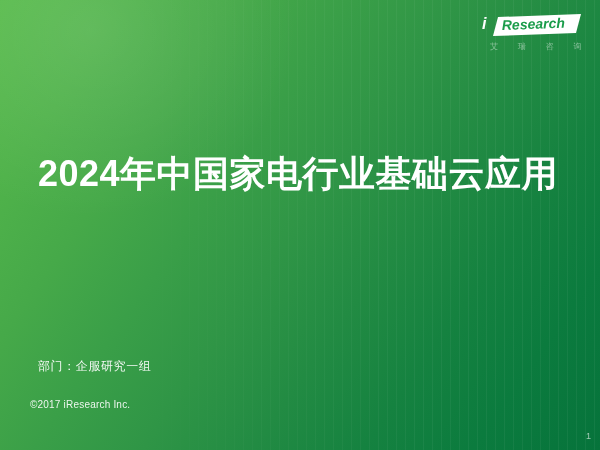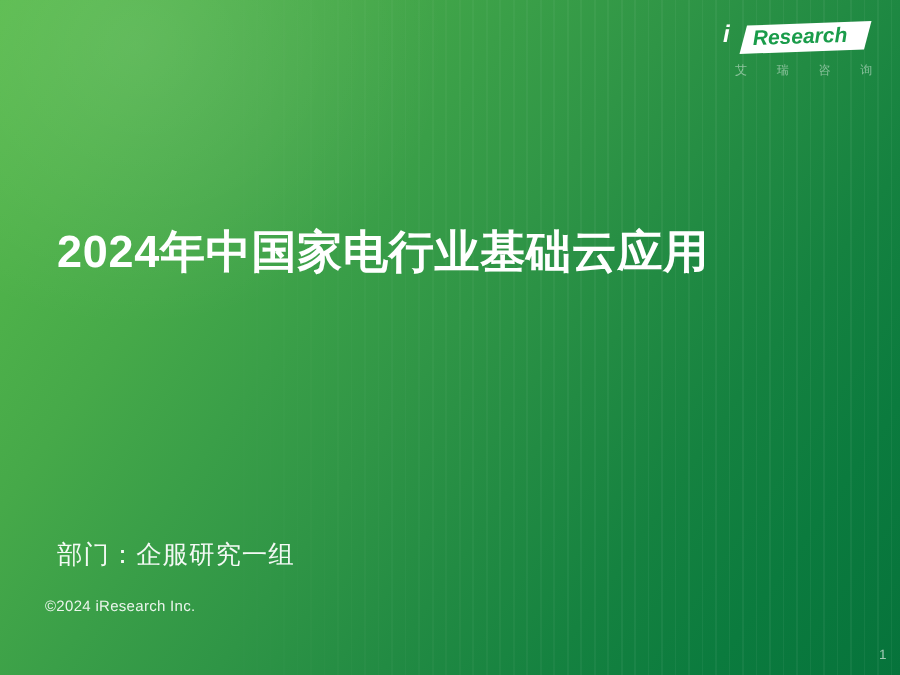--- a/index.html
+++ b/index.html
@@ -94,34 +94,34 @@
   }
   .logo-cn span { display: block; }
 
   
   .title {
     position: absolute;
     left: 38px;
     top: 148px;
     width: 530px;
     color: #ffffff;
-    font-size: 30px;
+    font-size: 36px;
     font-weight: 700;
     line-height: 1.42;
     letter-spacing: 0.5px;
   }
   .title-line { display: block; white-space: nowrap; }
 
   
   .dept {
     position: absolute;
     left: 38px;
     top: 358px;
     color: rgba(255,255,255,0.94);
-    font-size: 17px;
+    font-size: 12px;
     letter-spacing: 0.6px;
     text-align: right;
   }
   .copyright {
     position: absolute;
     left: 30px;
     top: 399px;
     color: rgba(255,255,255,0.90);
     font-size: 10px;
     letter-spacing: 0.2px;
@@ -156,16 +156,16 @@
       <span>咨</span>
       <span>询</span>
     </div>
   </div>
 
   <div class="title">
     <span class="title-line">2024年中国家电行业基础云应用</span>
   </div>
 
   <div class="dept">部门：企服研究一组</div>
-  <div class="copyright">©2024 iResearch Inc.</div>
+  <div class="copyright">©2017 iResearch Inc.</div>
   <div class="page-number">1</div>
 
 </div>
 
 </body></html>

